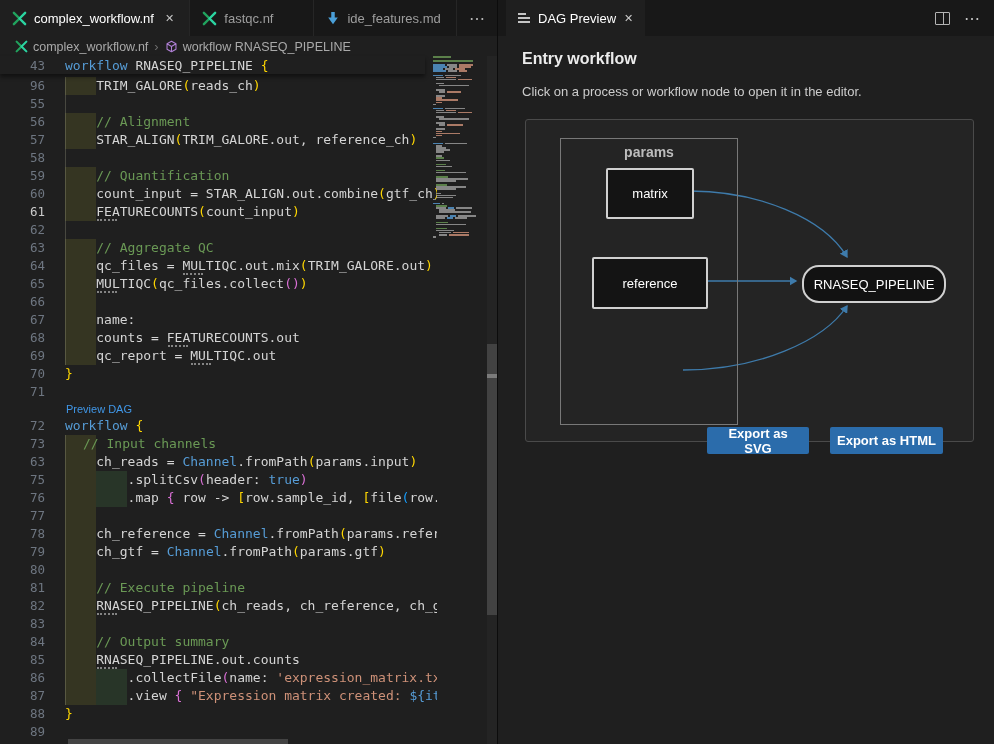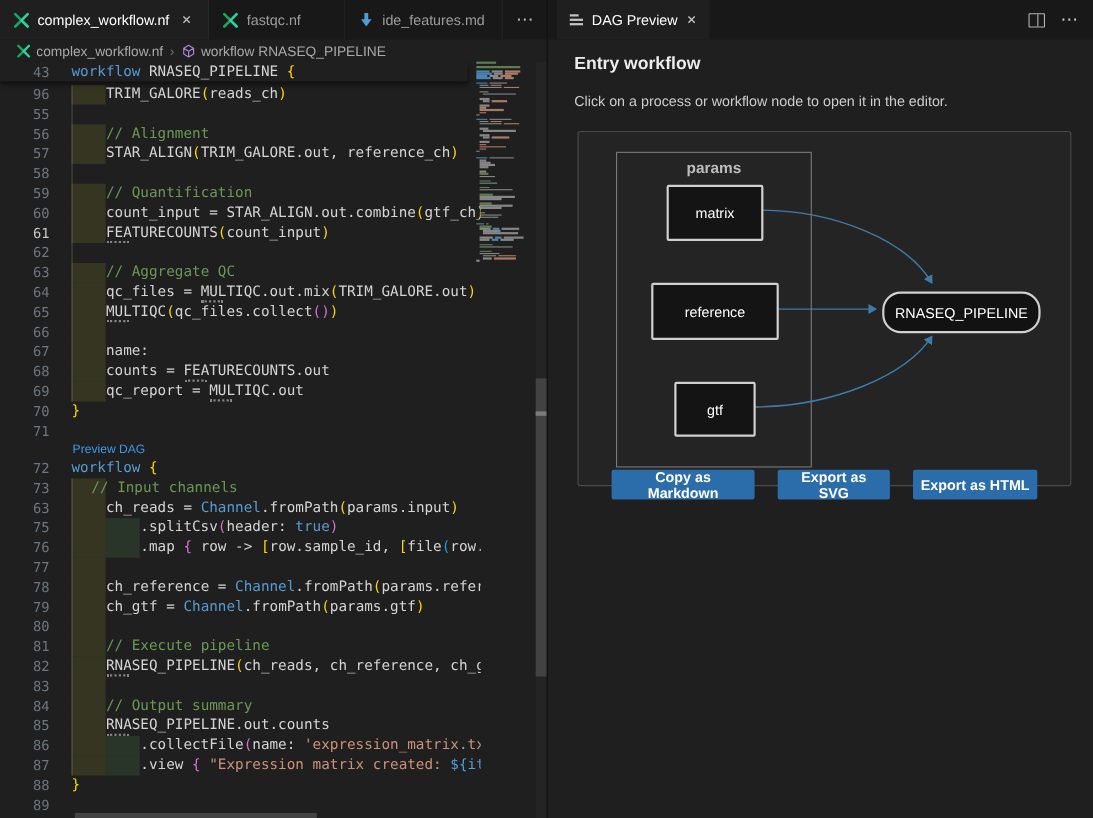--- a/index.html
+++ b/index.html
@@ -479,20 +479,18 @@
       </defs>
       <path d="M164 71 C 232 71, 298 98, 321 137" fill="none" stroke="#3e7bab" stroke-width="1.3" marker-end="url(#arr)"></path>
       <path d="M178 161 L 270 161" fill="none" stroke="#3e7bab" stroke-width="1.3" marker-end="url(#arr)"></path>
       <path d="M157 250 C 232 250, 298 221, 321 186" fill="none" stroke="#3e7bab" stroke-width="1.3" marker-end="url(#arr)"></path>
     </svg>
     <div class="params-box">
       <div class="params-label">params</div>
     </div>
     <div class="dnode node-input">matrix</div>
     <div class="dnode node-reference">reference</div>
-    <div class="dnode node-gtf">gtf</div>
     <div class="dnode node-pipeline">RNASEQ_PIPELINE</div>
   </div>
 
-  <button class="btn btn-md">Copy as Markdown</button>
   <button class="btn btn-svg">Export as SVG</button>
   <button class="btn btn-html">Export as HTML</button>
 </div>
 
 </body></html>

